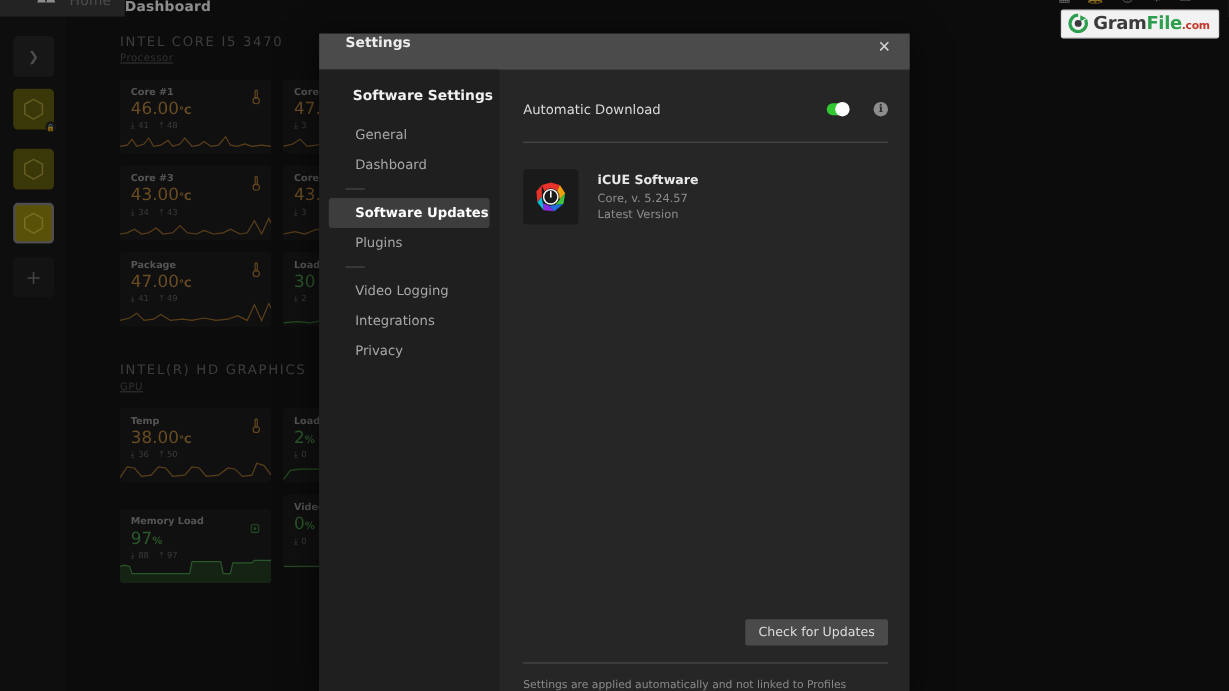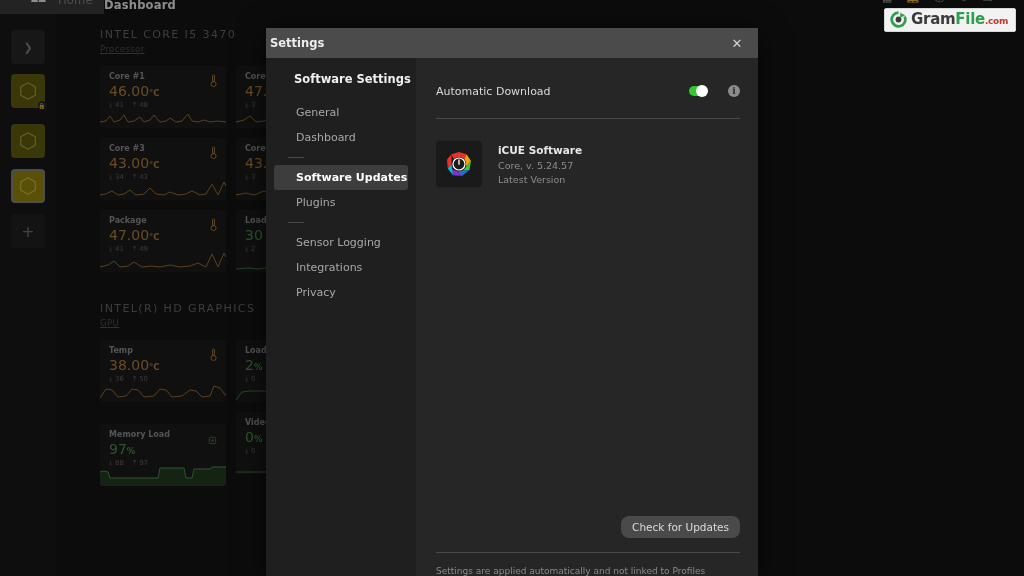--- a/index.html
+++ b/index.html
@@ -102,21 +102,21 @@
     background: rgba(0,0,0,0.45); z-index: 50;
   }
   .modal {
     position: absolute; left: 266px; top: 28px; width: 492px; height: 548px;
     background: #262626; z-index: 60;
     box-shadow: 0 4px 26px rgba(0,0,0,.6);
     display: flex; flex-direction: column;
   }
   .modal-title {
     height: 30px; background: #4b4b4b; flex: 0 0 30px;
-    display: flex; align-items: center; padding: 0 10px 0 4px;
+    display: flex; padding: 0 10px 0 22px;
   }
   .modal-title h1 { font-size: 11.5px; color: #ececec; font-weight: bold; flex: 1; }
   .close-btn {
     width: 22px; height: 22px; display: flex; align-items: center; justify-content: center;
     color: #d2d2d2; font-size: 13px; line-height: 1;
   }
   .modal-body { flex: 1; display: flex; min-height: 0; }
 
   .side {
     width: 150px; background: #1f1f1f; flex: 0 0 150px; padding-top: 14px;
@@ -162,21 +162,21 @@
   }
   .app-meta { margin-left: 16px; padding-top: 3px; }
   .app-name { font-size: 10.5px; color: #e8e8e8; font-weight: bold; }
   .app-ver { font-size: 9.5px; color: #8d8d8d; margin-top: 4px; }
   .app-status { font-size: 9.5px; color: #8d8d8d; margin-top: 3px; }
 
   .spacer { flex: 1; }
   .btn-row { display: flex; justify-content: flex-end; padding-bottom: 14px; }
   .btn-check {
     background: #4a4a4a; color: #dcdcdc; font-size: 10.5px;
-    padding: 5px 11px; border-radius: 8px; border: none;
+    padding: 5px 11px; border-radius: 2px; border: none;
     font-family: "DejaVu Sans", "Liberation Sans", sans-serif;
   }
   .foot-div { height: 1px; background: #4a4a4a; }
   .foot-note { font-size: 9px; color: #8a8a8a; padding: 13px 0 0 0; }
 </style>
 </head>
 <body>
 
 <div id="root">
 
@@ -446,21 +446,21 @@
 
       <div class="side">
         <div class="side-head">Software Settings</div>
 
         <div class="side-item">General</div>
         <div class="side-item">Dashboard</div>
         <div class="side-sep"></div>
         <div class="side-item active">Software Updates</div>
         <div class="side-item">Plugins</div>
         <div class="side-sep"></div>
-        <div class="side-item">Sensor Logging</div>
+        <div class="side-item">Video Logging</div>
         <div class="side-item">Integrations</div>
         <div class="side-item">Privacy</div>
       </div>
 
       <div class="content">
 
         <div class="row-auto">
           <div class="row-label">Automatic Download</div>
           <div class="toggle">
             <div class="fill"></div>

